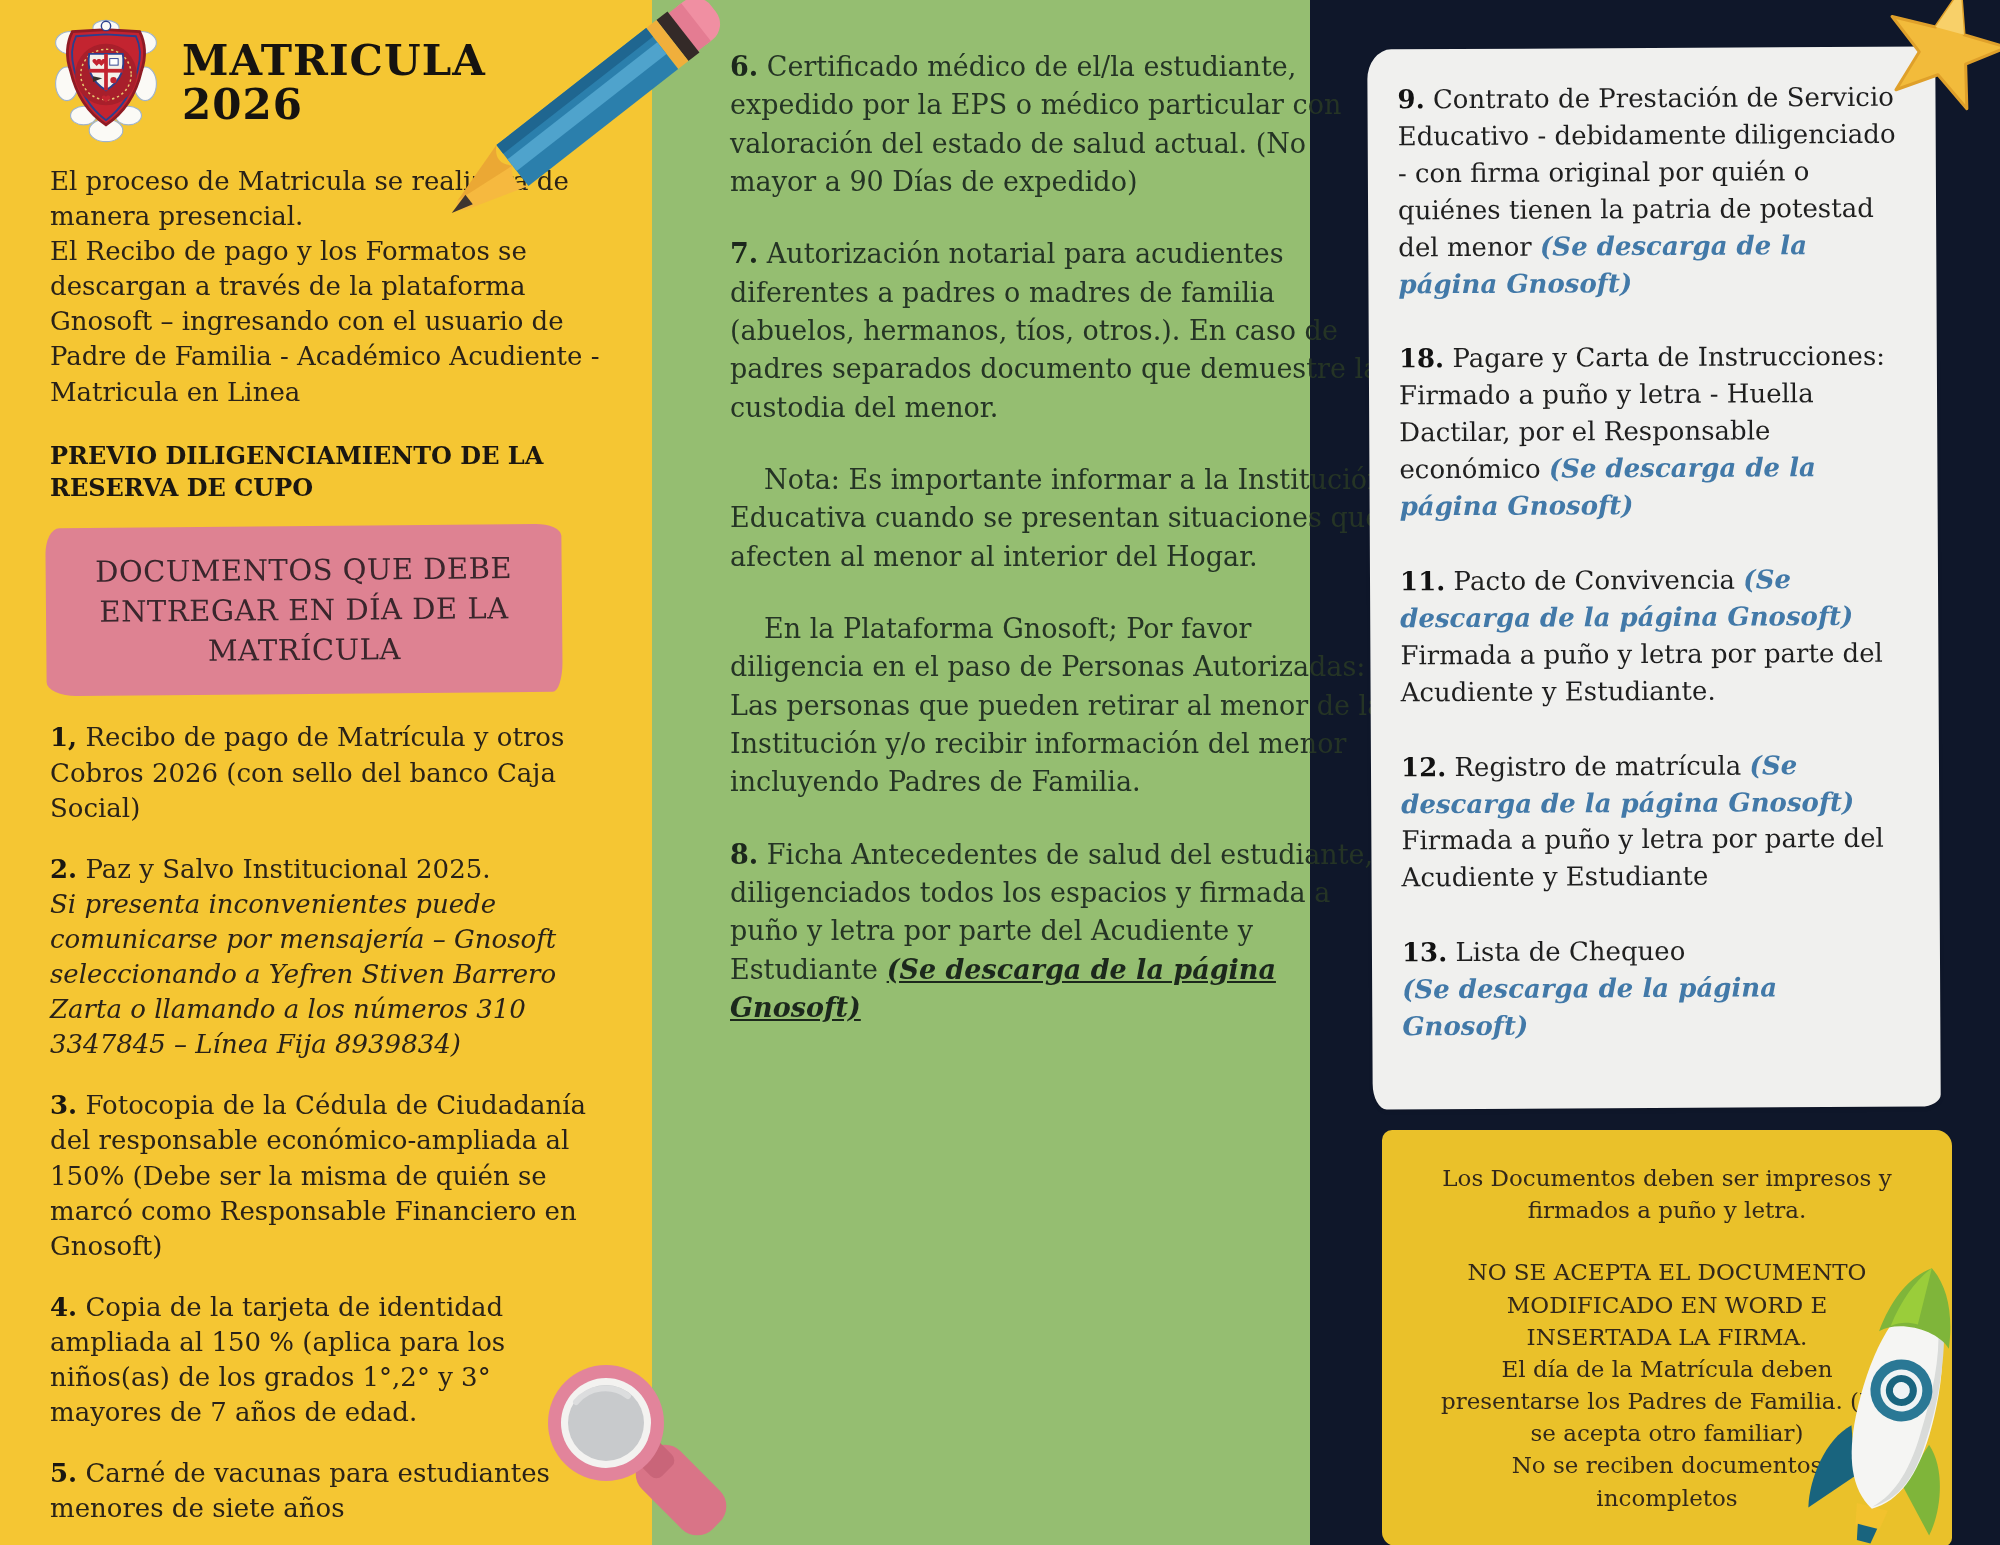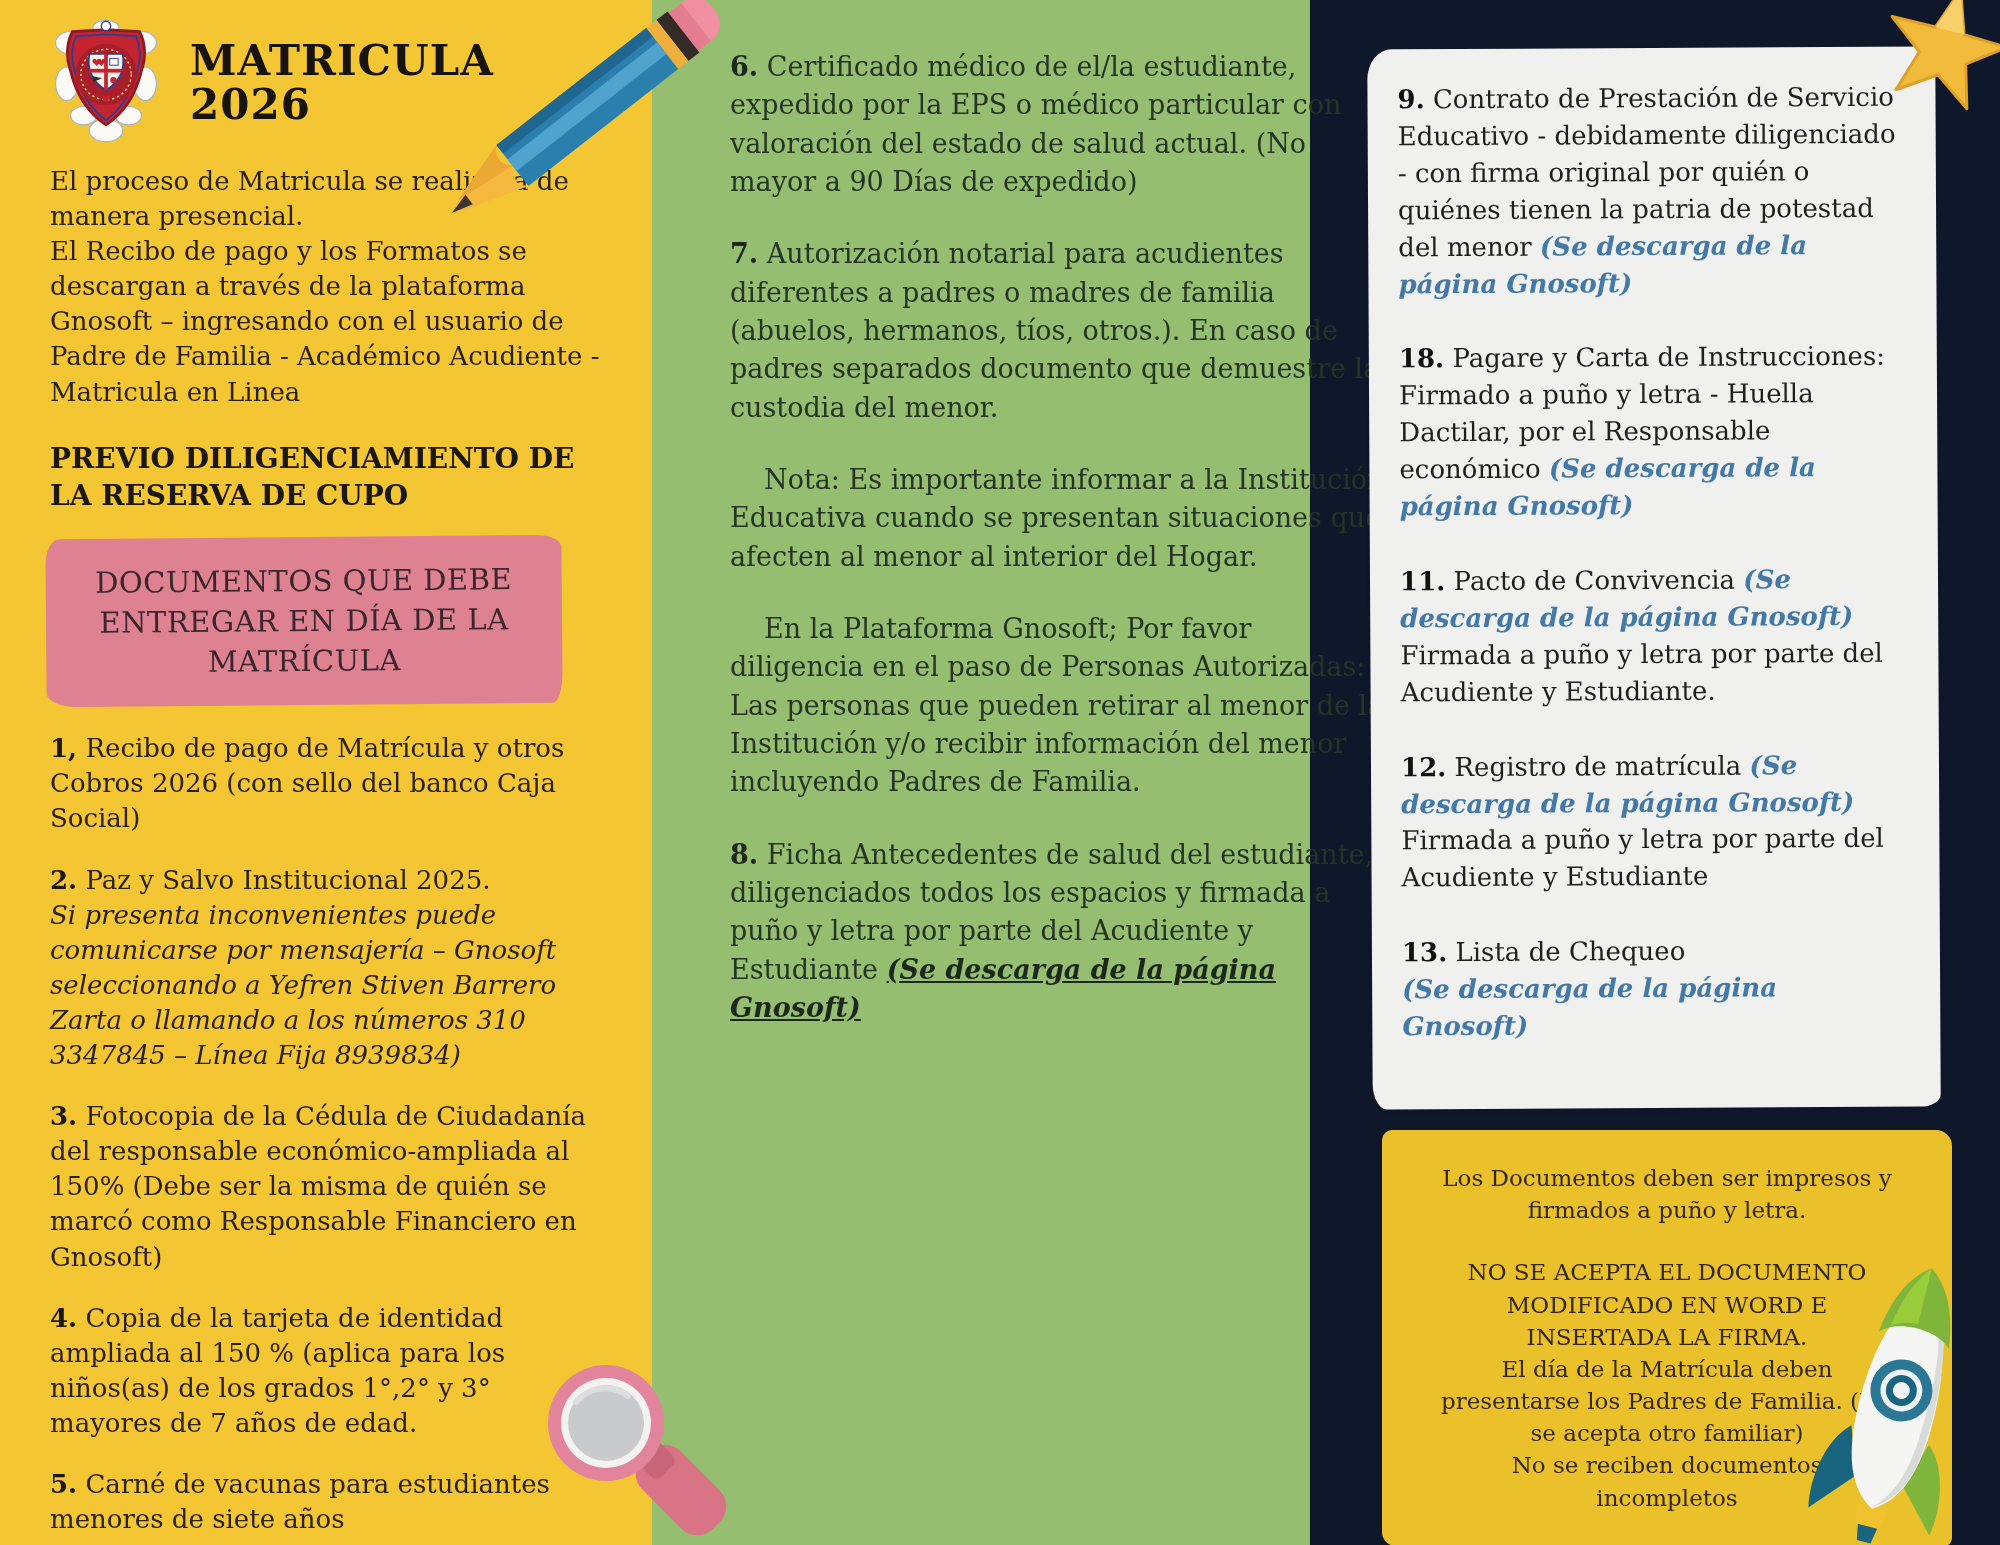--- a/index.html
+++ b/index.html
@@ -8,25 +8,25 @@
     font-family:"DejaVu Serif", serif;
     background:#F5C633;
   }
   .col{position:absolute;top:0;bottom:0;}
   .col-left{left:0;width:652px;background:#F5C633;}
   .col-mid{left:652px;width:762px;background:#95BE71;}
   .col-right{left:1310px;width:690px;background:#0f172a;}
 
   
   .left-inner{position:relative;z-index:2;padding:18px 48px 0 50px;color:#2A2218;}
-  .brand{display:flex;align-items:center;gap:28px;}
+  .brand{display:flex;align-items:center;gap:20px;}
   .brand .logo{flex:0 0 auto;}
   .page-title{font-size:42px;font-weight:700;letter-spacing:1px;color:#161310;line-height:1.05;}
   .intro{margin-top:16px;font-size:26px;line-height:1.35;}
-  .h-bold{margin-top:30px;font-size:28px;font-weight:700;line-height:1.35;color:#1B1711;}
+  .h-bold{margin-top:30px;font-size:24px;font-weight:700;line-height:1.35;color:#1B1711;}
   .pink-box{
     margin:22px 0 0 -4px;width:516px;box-sizing:border-box;
     background:#DE8292;padding:24px 26px;text-align:center;
     font-size:29px;line-height:1.38;color:#3A262C;letter-spacing:.5px;
     border-radius:14px 26px 10px 30px / 26px 12px 30px 14px;
     transform:rotate(-.5deg);
   }
   .item{margin-top:26px;font-size:26px;line-height:1.35;}
   .item b{font-weight:700;color:#1B1711;}
   .item-note{font-style:italic;}

